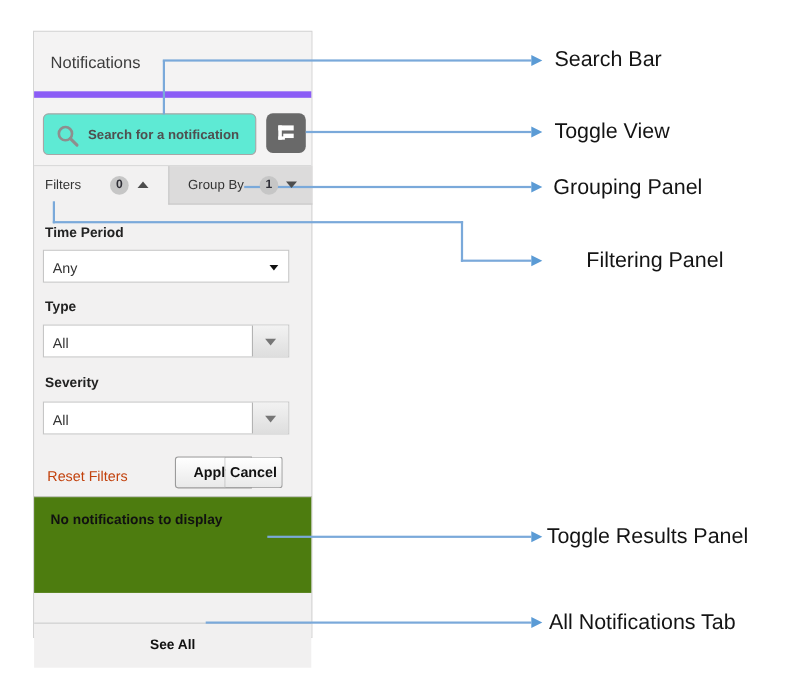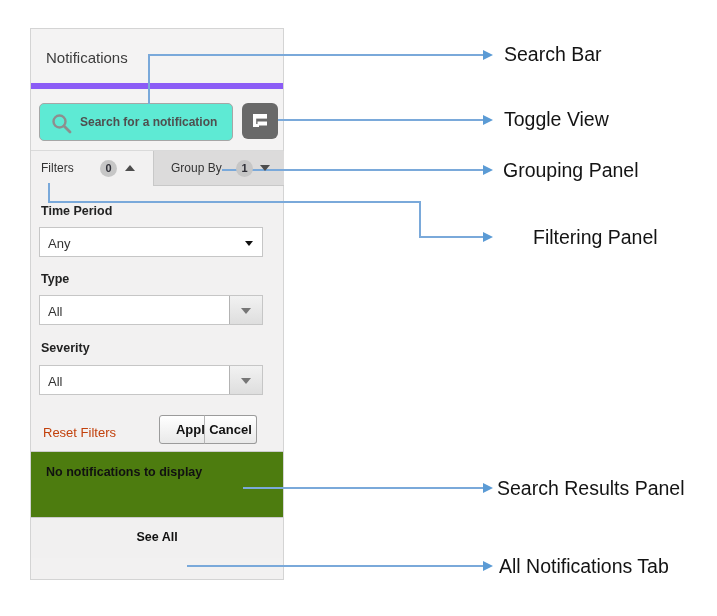--- a/index.html
+++ b/index.html
@@ -65,21 +65,21 @@
   .btn { position:absolute; top:229px; height:29px; background:linear-gradient(#ffffff,#e9e9e9);
          border:1px solid #9b9b9b; font-family:"Liberation Sans", sans-serif;
          font-size:13px; font-weight:bold; color:#111; cursor:pointer; }
   .btn-apply { left:128px; width:70px; border-radius:3px 0 0 3px; }
   .btn-cancel { left:173px; width:53px; border-radius:0 3px 3px 0; border-left:1px solid #b5b5b5; }
 
   .results { position:absolute; left:0; top:422px; width:100%; height:88px;
              background:#4d7c0f; border-top:1px solid #cccccc; }
   .empty-msg { position:absolute; left:15px; top:13px; font-size:12.5px; font-weight:bold; color:#111; }
 
-  .bottom-bar { position:absolute; left:0; top:488px; width:100%; height:41px;
+  .bottom-bar { position:absolute; left:0; top:537px; width:100%; height:41px;
                 background:#f1f0f0; border-top:1px solid #cccccc; }
   .see-all { position:absolute; left:0; width:100%; top:12px; text-align:center;
              font-size:12.5px; font-weight:bold; color:#111; cursor:pointer; }
 
   
   .h-line, .v-line { position:absolute; background:var(--line,#7aa9da); z-index:3; }
   .h-line { height:2px; } .v-line { width:2px; }
   .arrow-head { position:absolute; width:0; height:0; z-index:3;
                 border-top:5px solid transparent; border-bottom:5px solid transparent;
                 border-left:10px solid var(--arrow,#5b9bd5); }
@@ -179,19 +179,19 @@
 
   <div class="v-line" style="left:48px; top:183px; height:20px;"></div>
   <div class="h-line" style="left:48px; top:201px; width:373px;"></div>
   <div class="v-line" style="left:419px; top:201px; height:37px;"></div>
   <div class="h-line" style="left:419px; top:236px; width:64px;"></div>
   <div class="arrow-head" style="left:483px; top:232px;"></div>
   <div class="annot-label" style="left:533px; top:226px;">Filtering Panel</div>
 
   <div class="h-line" style="left:243px; top:487px; width:240px;"></div>
   <div class="arrow-head" style="left:483px; top:483px;"></div>
-  <div class="annot-label" style="left:497px; top:477px;">Search Results Panel</div>
+  <div class="annot-label" style="left:497px; top:477px;">Toggle Results Panel</div>
 
   <div class="h-line" style="left:187px; top:565px; width:296px;"></div>
   <div class="arrow-head" style="left:483px; top:561px;"></div>
   <div class="annot-label" style="left:499px; top:555px;">All Notifications Tab</div>
 
 </div>
 
 </body></html>

